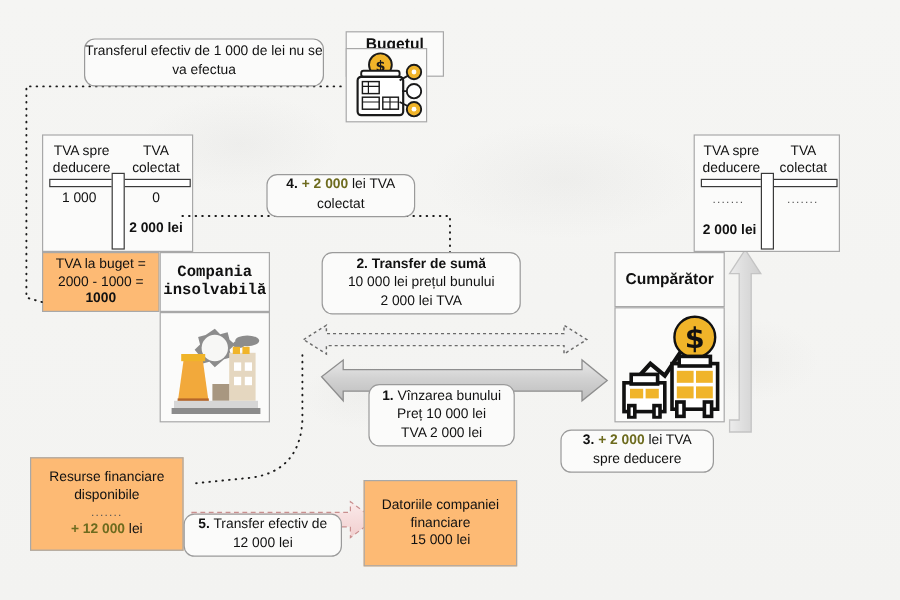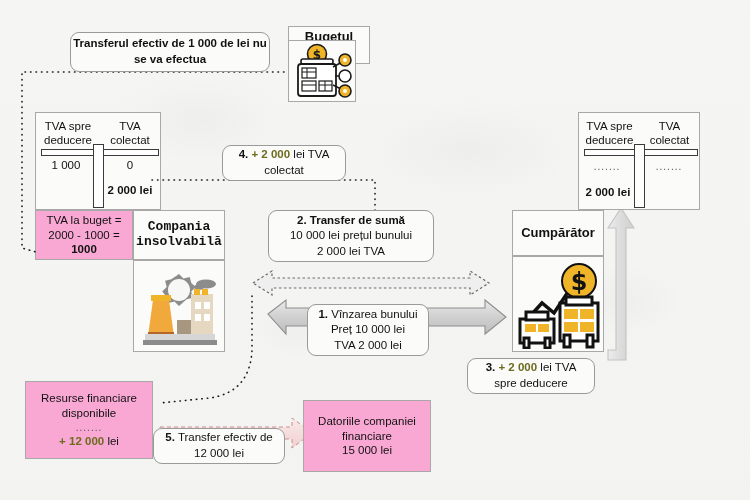--- a/index.html
+++ b/index.html
@@ -34,21 +34,21 @@
   }
   .hdr{
     position:absolute;box-sizing:border-box;
     background:#fbfbfa;border:1px solid #a8a8a8;
     display:flex;align-items:center;justify-content:center;
     font-weight:bold;font-size:13px;color:#111;text-align:center;line-height:1.15;
     z-index:3;
   }
   .plainbox{
     position:absolute;box-sizing:border-box;
-    background:#f9a8d4;border:1px solid #a8a8a8;
+    background:#fdba74;border:1px solid #a8a8a8;
     display:flex;flex-direction:column;align-items:center;justify-content:center;
     font-size:11.5px;color:#111;text-align:center;line-height:1.3;
     z-index:3;
   }
   .callout{
     position:absolute;box-sizing:border-box;
     background:#fbfbfa;border:1px solid #9a9a9a;border-radius:9px;
     display:flex;flex-direction:column;align-items:center;justify-content:center;
     font-size:11.5px;color:#111;text-align:center;line-height:1.35;
     z-index:6;
@@ -137,21 +137,21 @@
       <line x1="43" y1="33" x2="49" y2="33" stroke="#1a1a1a" stroke-width="1.5"></line>
       <line x1="41" y1="42" x2="49" y2="46" stroke="#1a1a1a" stroke-width="1.5"></line>
       <circle cx="53" cy="17" r="6" fill="#f0b429" stroke="#1a1a1a" stroke-width="1.6"></circle>
       <circle cx="53" cy="17" r="2" fill="#fff"></circle>
       <circle cx="53" cy="33" r="6" fill="#fff" stroke="#1a1a1a" stroke-width="1.6"></circle>
       <circle cx="53" cy="48" r="6" fill="#f0b429" stroke="#1a1a1a" stroke-width="1.6"></circle>
       <circle cx="53" cy="48" r="2" fill="#fff"></circle>
     </svg>
   </div>
 
-  <div class="callout" style="left:70px;top:32px;width:200px;height:40px;font-weight:bold;">
+  <div class="callout" style="left:70px;top:32px;width:200px;height:40px;">
     <span>Transferul efectiv de 1 000 de lei nu se va efectua</span>
   </div>
 
   <div class="box t-acct" style="left:35px;top:112px;width:126px;height:98px;">
     <div class="t-col" style="left:4px;top:6px;width:56px;">
       <span>TVA spre</span><br>
       <span>deducere</span>
     </div>
     <div class="t-col" style="left:66px;top:6px;width:56px;">
       <span>TVA</span><br>
@@ -207,21 +207,21 @@
   </div>
 
   <div class="callout" style="left:268px;top:210px;width:166px;height:52px;">
     <span>
       <span class="b">2.</span><span class="b"> Transfer de sumă</span>
     </span>
     <span>10 000 lei prețul bunului</span>
     <span>2 000 lei TVA</span>
   </div>
 
-  <div class="callout" style="left:307px;top:304px;width:122px;height:52px;">
+  <div class="callout" style="left:307px;top:320px;width:122px;height:52px;">
     <span>
       <span class="b">1.</span><span> Vînzarea bunului</span>
     </span>
     <span>Preț 10 000 lei</span>
     <span>TVA 2 000 lei</span>
   </div>
 
   <div class="box t-acct" style="left:578px;top:112px;width:122px;height:98px;">
     <div class="t-col" style="left:3px;top:6px;width:55px;">
       <span>TVA spre</span><br>

